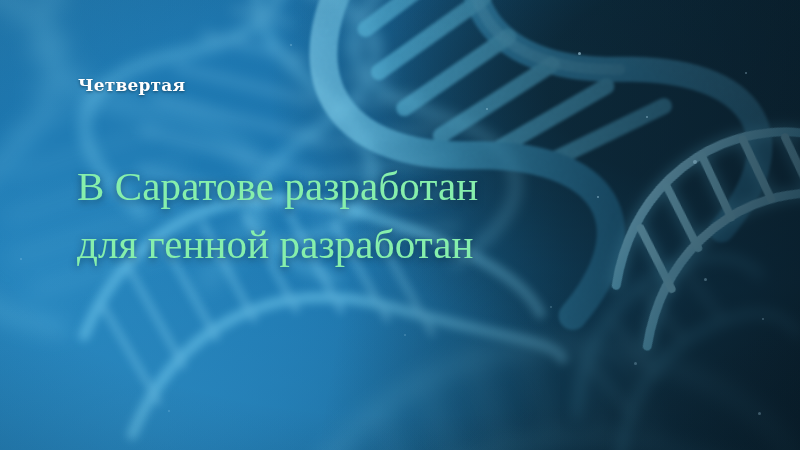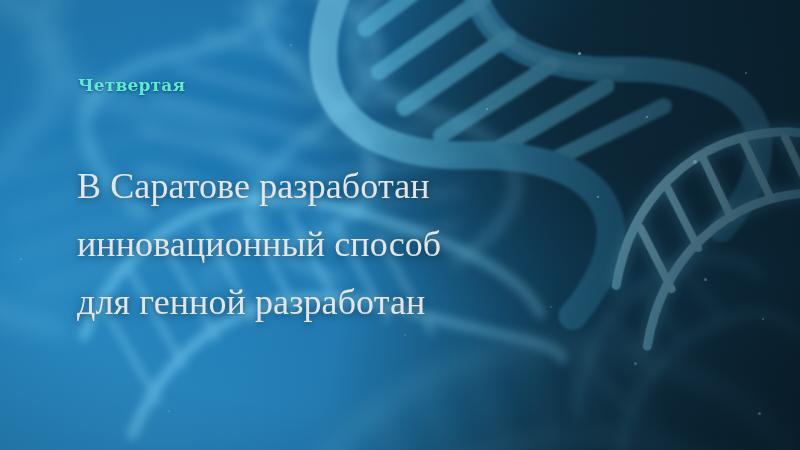--- a/index.html
+++ b/index.html
@@ -71,39 +71,39 @@
     border-radius: 50%;
     background: #bfe8fb;
     filter: blur(.6px);
   }
 
   
   .logo {
     position: absolute;
     left: 78px;
     top: 72px;
-    color: #5eead4;
+    color: #ffffff;
     font-family: "DejaVu Serif", "Liberation Serif", serif;
     font-weight: 700;
     font-size: 17px;
     line-height: 26px;
     letter-spacing: .2px;
     text-shadow: 0 1px 3px rgba(4,26,40,.55);
   }
   .logo div { white-space: nowrap; }
 
   .headline {
     position: absolute;
     left: 77px;
     top: 157px;
     width: 640px;
-    color: #e5e5e5;
+    color: #86efac;
     font-family: "Liberation Serif", "DejaVu Serif", serif;
     font-weight: 400;
-    font-size: 36px;
+    font-size: 41px;
     line-height: 58px;
     letter-spacing: .1px;
     text-shadow: 0 2px 7px rgba(5,28,44,.50);
   }
   .headline div { white-space: nowrap; }
 </style>
 </head>
 <body>
 
 <div id="card">
@@ -308,17 +308,16 @@
     <div class="dot" style="left:168px; top:410px; width:2px;  height:2px;  opacity:.22;"></div>
     <div class="dot" style="left:404px; top:334px; width:2px;  height:2px;  opacity:.22;"></div>
   </div>
 
   <div class="logo">
     <div>Четвертая</div>
   </div>
 
   <div class="headline">
     <div>В Саратове разработан</div>
-    <div>инновационный способ</div>
     <div>для генной разработан</div>
   </div>
 
 </div>
 
 </body></html>

